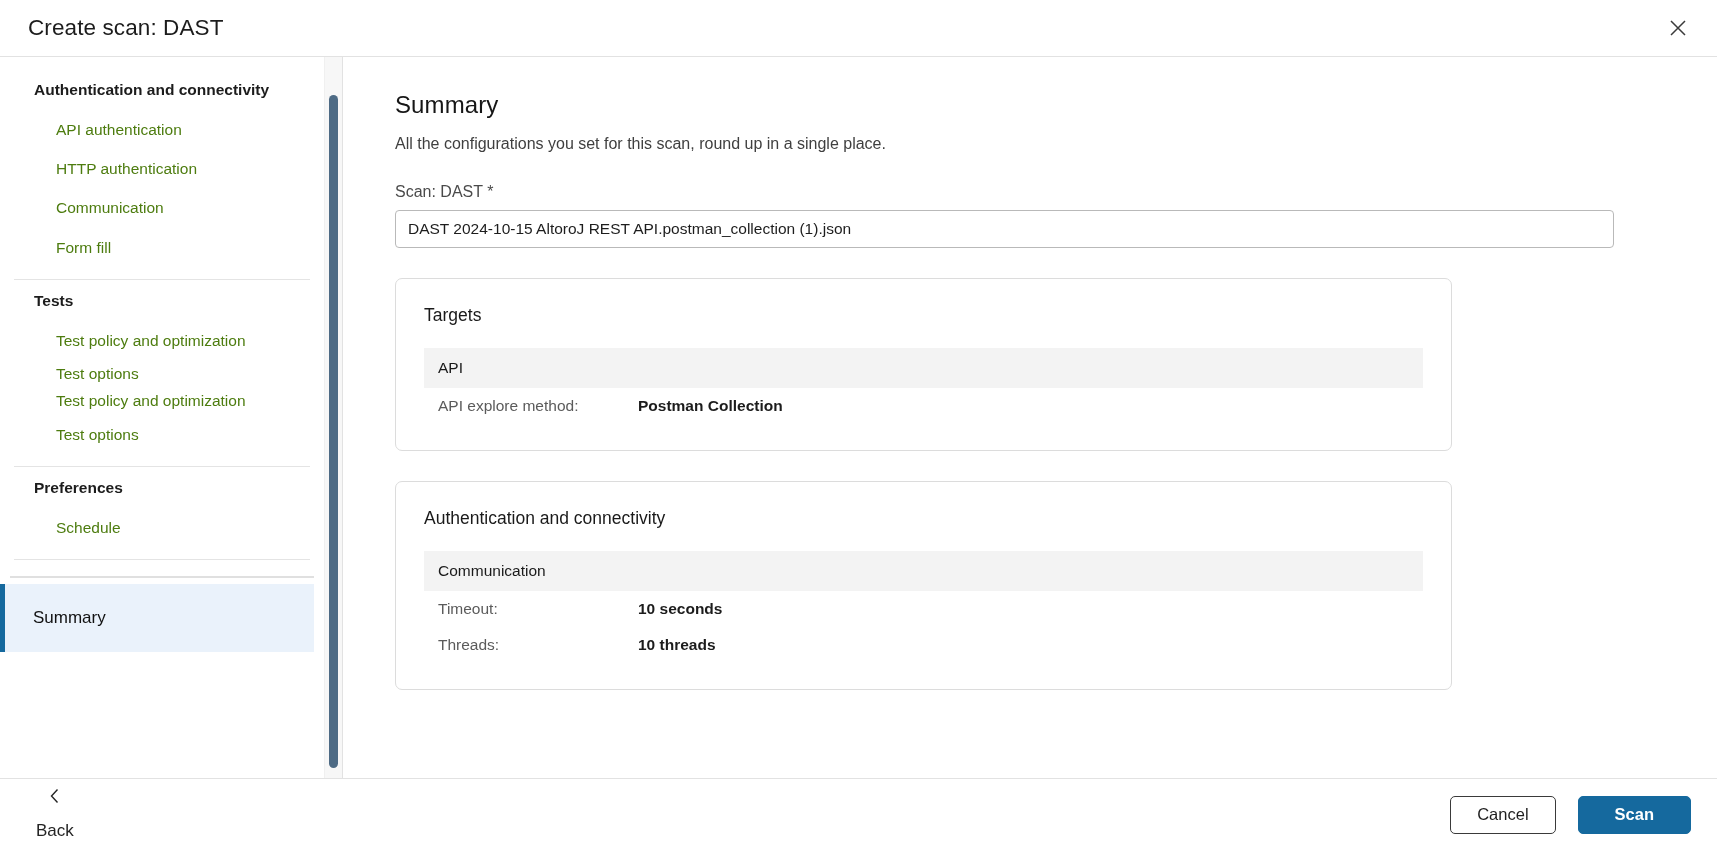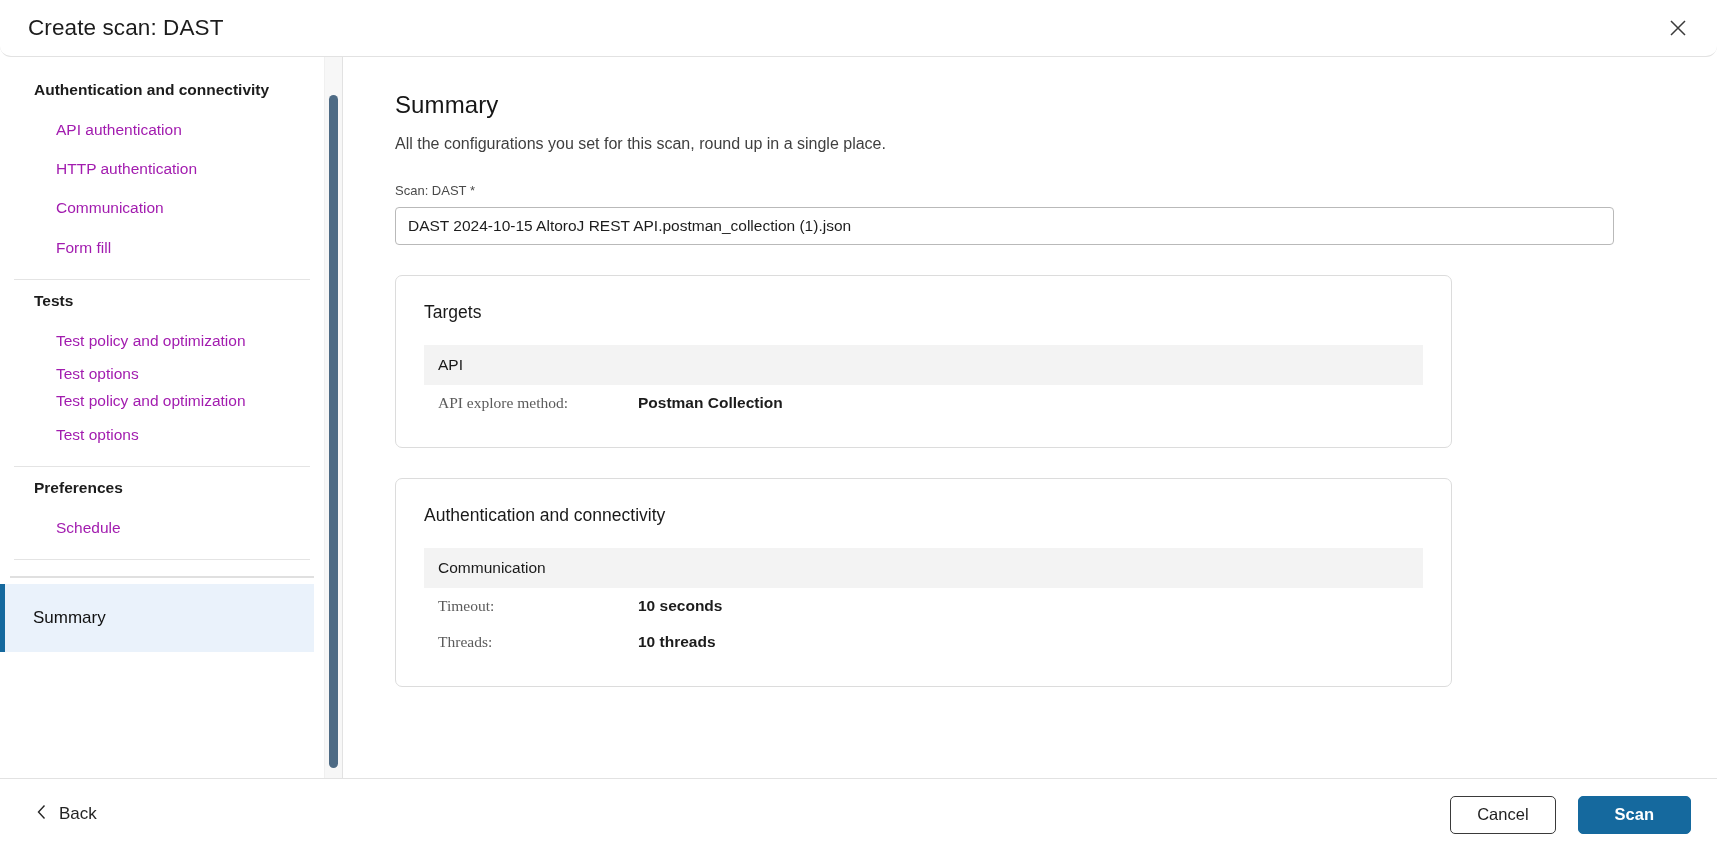--- a/index.html
+++ b/index.html
@@ -13,21 +13,20 @@
 
   .dialog { position: relative; width: 1717px; height: 850px; display: flex; flex-direction: column; background:#fff; }
 
   
   .dialog-header {
     height: 57px; min-height: 57px;
     display: flex; align-items: center; justify-content: space-between;
     padding: 0 22px 0 28px;
     border-bottom: 1px solid #e2e2e2;
     background: #ffffff;
-    border-radius: 11px;
   }
   .dialog-title { font-size: 22.5px; font-weight: 400; color: #1c1c1c; letter-spacing: .1px; }
   .close-btn {
     width: 34px; height: 34px; display: flex; align-items: center; justify-content: center;
     background: none; border: none; cursor: pointer; color: #3b3b3b; border-radius: 3px;
   }
 
   
   .dialog-body { flex: 1; display: flex; min-height: 0; background: #fff; }
 
@@ -37,21 +36,21 @@
     flex: 1; overflow: hidden; padding: 0; position: relative;
   }
   .sb-inner { padding: 12px 0 0 0; }
   .sb-group { padding: 0 14px; }
   .sb-divider { height: 1px; background: #e4e4e4; margin: 12px 14px 0 14px; }
   .sb-heading {
     font-size: 15.5px; font-weight: 700; color: #1c1c1c;
     padding: 12px 0 10px 20px; line-height: 1.2;
   }
   .sb-item {
-    font-size: 15.5px; color: #a21caf; font-weight: 400;
+    font-size: 15.5px; color: #4d7c0f; font-weight: 400;
     padding: 10px 0 10px 42px; cursor: pointer; line-height: 1.25;
   }
   .sb-item.tight { padding-top: 4px; padding-bottom: 4px; }
 
   .sb-foot-divider { height: 2px; background: #e0e0e0; margin: 16px 10px 0 10px; }
   .sb-selected {
     margin: 6px 10px 0 0;
     background: #eaf2fb;
     border-left: 5px solid #15699e;
     padding: 24px 0 24px 28px;
@@ -70,21 +69,21 @@
   .v-sep { width: 1px; background: #e2e2e2; }
 
   
   .content { flex: 1; overflow: hidden; padding: 34px 0 0 0; background: #ffffff; }
   .content-inner { padding: 0 48px 0 52px; max-width: 1380px; }
 
   .page-title { font-size: 24px; font-weight: 400; color: #161616; letter-spacing: .1px; }
   .page-sub { font-size: 16px; color: #3f3f3f; margin-top: 16px; }
 
   .field-block { margin-top: 30px; }
-  .field-label { font-size: 13px; color: #4a4a4a; margin-bottom: 9px; }
+  .field-label { font-size: 16px; color: #4a4a4a; margin-bottom: 9px; }
   .text-input {
     width: 1219px; height: 38px;
     border: 1px solid #b9b9b9; border-radius: 4px;
     padding: 0 12px;
     font-family: "Liberation Sans", sans-serif;
     font-size: 15.5px; color: #1d1d1d; background: #fff;
   }
 
   .card {
     width: 1057px;
@@ -92,35 +91,35 @@
     margin-top: 30px; padding: 26px 0 26px 0; background: #fff;
   }
   .card-title { font-size: 17.5px; color: #1a1a1a; padding: 0 28px 0 28px; }
   .sec-header {
     margin: 22px 28px 0 28px;
     background: #f3f3f3;
     padding: 11px 14px;
     font-size: 15.5px; color: #1a1a1a;
   }
   .kv-row { display: flex; padding: 9px 28px 9px 42px; align-items: baseline; }
-  .kv-key { width: 200px; min-width:200px; font-size: 15.5px; color: #5b5b5b; font-family: Liberation Serif, serif; }
+  .kv-key { width: 200px; min-width:200px; font-size: 15.5px; color: #5b5b5b; }
   .kv-val { font-size: 15.5px; color: #1c1c1c; font-weight: bold; }
 
   
   .dialog-footer {
     height: 72px; min-height: 72px;
     border-top: 1px solid #e2e2e2;
     display: flex; align-items: center; justify-content: space-between;
     padding: 0 26px 0 30px; background: #fff;
   }
   .back-btn {
-    display: flex; align-items: flex-start; gap: 12px;
+    display: flex; align-items: center; gap: 12px;
     background: none; border: none; cursor: pointer;
     font-family: "Liberation Sans", sans-serif;
-    font-size: 17px; color: #242424; padding: 8px 6px;
+    font-size: 17px; color: #242424; padding: 8px 6px; flex-direction: column;
   }
   .footer-right { display: flex; align-items: center; gap: 22px; }
   .btn {
     font-family: "Liberation Sans", sans-serif;
     font-size: 16.5px; cursor: pointer; border-radius: 5px;
     height: 38px; padding: 0 26px;
   }
   .btn-cancel { background: #fff; border: 1px solid #3a3a3a; color: #1f1f1f; }
   .btn-primary { background: #15699e; border: 1px solid #15699e; color: #ffffff; font-weight: 700; padding: 0 36px; }
 </style>

